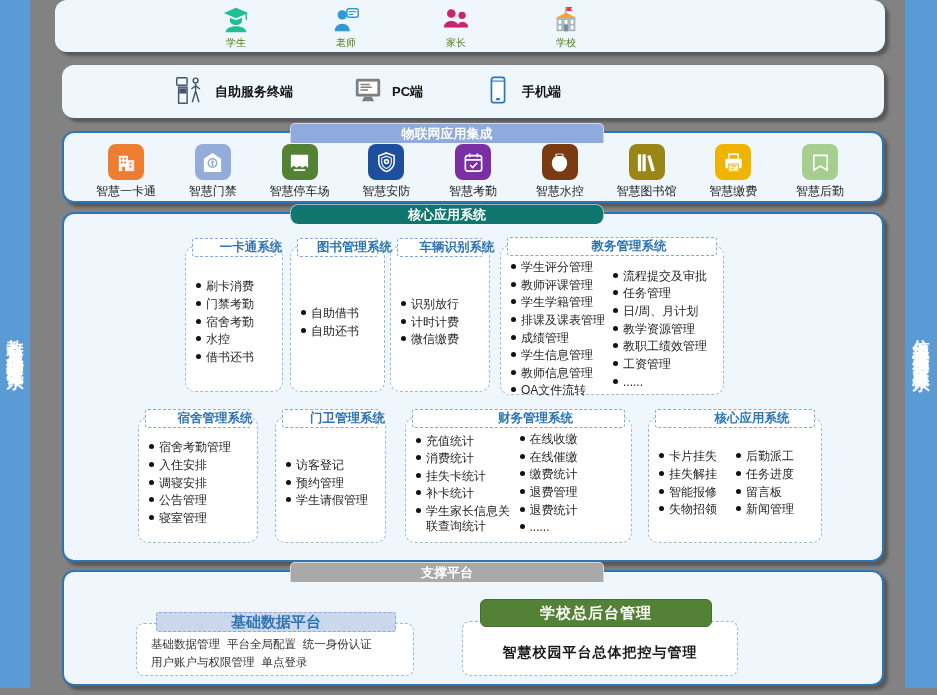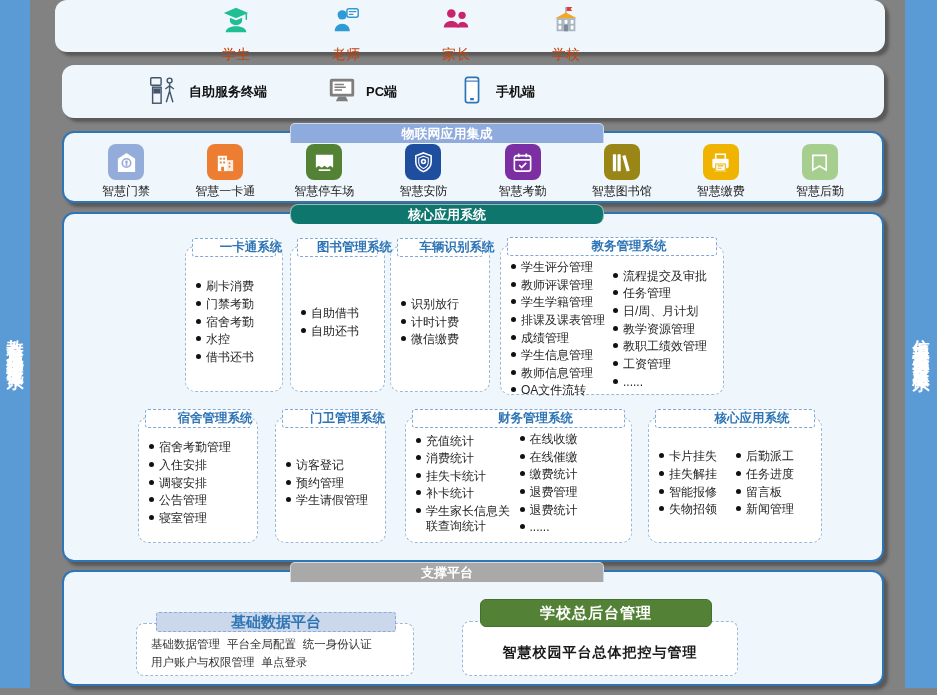--- a/index.html
+++ b/index.html
@@ -25,23 +25,23 @@
   .htab{position:absolute;top:-10px;left:226px;width:312px;height:19px;border-radius:5px 5px 0 0;
         color:#fff;font-weight:bold;font-size:13px;display:flex;align-items:center;
         justify-content:center;z-index:4;border:1px solid rgba(255,255,255,.55);border-bottom:none;}
   .iot-tab{background:#8FAADC;}
   .core-tab{background:#0f766e;border-radius:8px;}
   .support-tab{background:#A9A9A9;}
   
   .users-row{display:flex;padding:5px 0 0 148px;gap:44px;}
   .user-item{width:66px;display:flex;flex-direction:column;align-items:center;}
   .user-item .ic{height:30px;display:flex;align-items:flex-end;}
-  .user-item .lbl{font-size:14px;color:#c2410c;margin-top:11px;}
-  
-  .terminals-row{display:flex;align-items:center;height:100%;padding-left:84px;gap:60px;}
+  .user-item .lbl{font-size:10px;color:#4d7c0f;margin-top:1px;}
+  
+  .terminals-row{display:flex;align-items:center;height:100%;padding-left:110px;gap:60px;}
   .terminal-item{display:flex;align-items:center;gap:9px;}
   .terminal-item .lbl{font-size:13px;font-weight:bold;color:#111;}
   
   .iot-row{display:flex;justify-content:space-between;padding:11px 24px 0 24px;}
   .iot-item{width:76px;display:flex;flex-direction:column;align-items:center;}
   .iot-tile{width:36px;height:36px;border-radius:8px;display:flex;align-items:center;justify-content:center;}
   .iot-item .lbl{font-size:12px;color:#222;margin-top:3px;white-space:nowrap;}
   
   .sys-box{position:absolute;background:#fff;border:1px dashed #9ab8d8;border-radius:10px;
            display:flex;flex-direction:column;}
@@ -171,49 +171,49 @@
             </svg></div>
           <div class="lbl">手机端</div>
         </div>
       </div>
   </section>
 
   <section class="panel bordered iot-panel">
     <div class="htab iot-tab">物联网应用集成</div>
     <div class="iot-row" id="iot-row">
         <div class="iot-item">
-          <div class="iot-tile" style="background: rgb(147, 172, 217);">
-            <svg viewBox="0 0 24 24" width="23" height="23">
-              <path d="M12 2 3 8.2V22h18V8.2z" fill="#fff"></path>
-              <circle cx="12" cy="12.5" r="4.4" fill="none" stroke="#93ACD9" stroke-width="1.7"></circle>
-              <circle cx="12" cy="11.4" r="1.4" fill="#93ACD9"></circle>
-              <path d="M12 12.4v3.4" stroke="#93ACD9" stroke-width="1.7"></path>
-            </svg>
-          </div>
-          <div class="lbl">智慧门禁</div>
-        </div>
-        <div class="iot-item">
           <div class="iot-tile" style="background: rgb(237, 125, 49);">
             <svg viewBox="0 0 24 24" width="23" height="23">
               <rect x="4" y="5" width="9.5" height="16" fill="#fff"></rect>
               <rect x="13.5" y="9.5" width="6.5" height="11.5" fill="#fff" opacity=".85"></rect>
               <g fill="#ED7D31">
                 <rect x="6" y="7" width="2" height="2"></rect>
                 <rect x="9.6" y="7" width="2" height="2"></rect>
                 <rect x="6" y="11" width="2" height="2"></rect>
                 <rect x="9.6" y="11" width="2" height="2"></rect>
                 <rect x="15.3" y="12" width="1.8" height="1.8"></rect>
                 <rect x="15.3" y="15.5" width="1.8" height="1.8"></rect>
                 <rect x="7.5" y="16.5" width="3" height="4.5"></rect>
               </g>
             </svg>
           </div>
           <div class="lbl">智慧一卡通</div>
         </div>
         <div class="iot-item">
+          <div class="iot-tile" style="background: rgb(147, 172, 217);">
+            <svg viewBox="0 0 24 24" width="23" height="23">
+              <path d="M12 2 3 8.2V22h18V8.2z" fill="#fff"></path>
+              <circle cx="12" cy="12.5" r="4.4" fill="none" stroke="#93ACD9" stroke-width="1.7"></circle>
+              <circle cx="12" cy="11.4" r="1.4" fill="#93ACD9"></circle>
+              <path d="M12 12.4v3.4" stroke="#93ACD9" stroke-width="1.7"></path>
+            </svg>
+          </div>
+          <div class="lbl">智慧门禁</div>
+        </div>
+        <div class="iot-item">
           <div class="iot-tile" style="background: rgb(84, 130, 53);">
             <svg viewBox="0 0 24 24" width="23" height="23">
               <path d="M3 4h18v13.5l-3-2-3 2-3-2-3 2-3-2-3 2z" fill="#fff"></path>
               <path d="M6 20h12" stroke="#fff" stroke-width="1.8"></path>
             </svg>
           </div>
           <div class="lbl">智慧停车场</div>
         </div>
         <div class="iot-item">
           <div class="iot-tile" style="background: rgb(31, 78, 158);">
@@ -227,20 +227,30 @@
         </div>
         <div class="iot-item">
           <div class="iot-tile" style="background: rgb(123, 47, 162);">
             <svg viewBox="0 0 24 24" width="23" height="23" fill="none" stroke="#fff" stroke-width="1.7">
               <rect x="3.5" y="4.8" width="17" height="16.2" rx="2.5"></rect>
               <path d="M8 2.5v4M16 2.5v4M3.5 9.3h17"></path>
               <path d="M8.5 14.6l2.6 2.6 4.8-4.8"></path>
             </svg>
           </div>
           <div class="lbl">智慧考勤</div>
+        </div>
+        <div class="iot-item">
+          <div class="iot-tile" style="background: rgb(124, 58, 18);">
+            <svg viewBox="0 0 24 24" width="23" height="23">
+              <path d="M8 3.5h8v2c2.4 1.3 4 3.9 4 6.9 0 5-3.6 9-8 9s-8-4-8-9c0-3 1.6-5.6 4-6.9z" fill="#fff"></path>
+              <ellipse cx="12" cy="3.8" rx="4.4" ry="1.3" fill="#fff"></ellipse>
+              <ellipse cx="12" cy="4.3" rx="3.6" ry=".9" fill="#7C3A12"></ellipse>
+            </svg>
+          </div>
+          <div class="lbl">智慧水控</div>
         </div>
         <div class="iot-item">
           <div class="iot-tile" style="background: rgb(154, 134, 22);">
             <svg viewBox="0 0 24 24" width="23" height="23" fill="#fff">
               <rect x="3" y="3.5" width="3.4" height="17.5" rx=".6"></rect>
               <rect x="7.8" y="3.5" width="3.4" height="17.5" rx=".6"></rect>
               <path d="M12.8 5.2l3.3-.9 4.6 16.3-3.3.9z"></path>
             </svg>
           </div>
           <div class="lbl">智慧图书馆</div>

